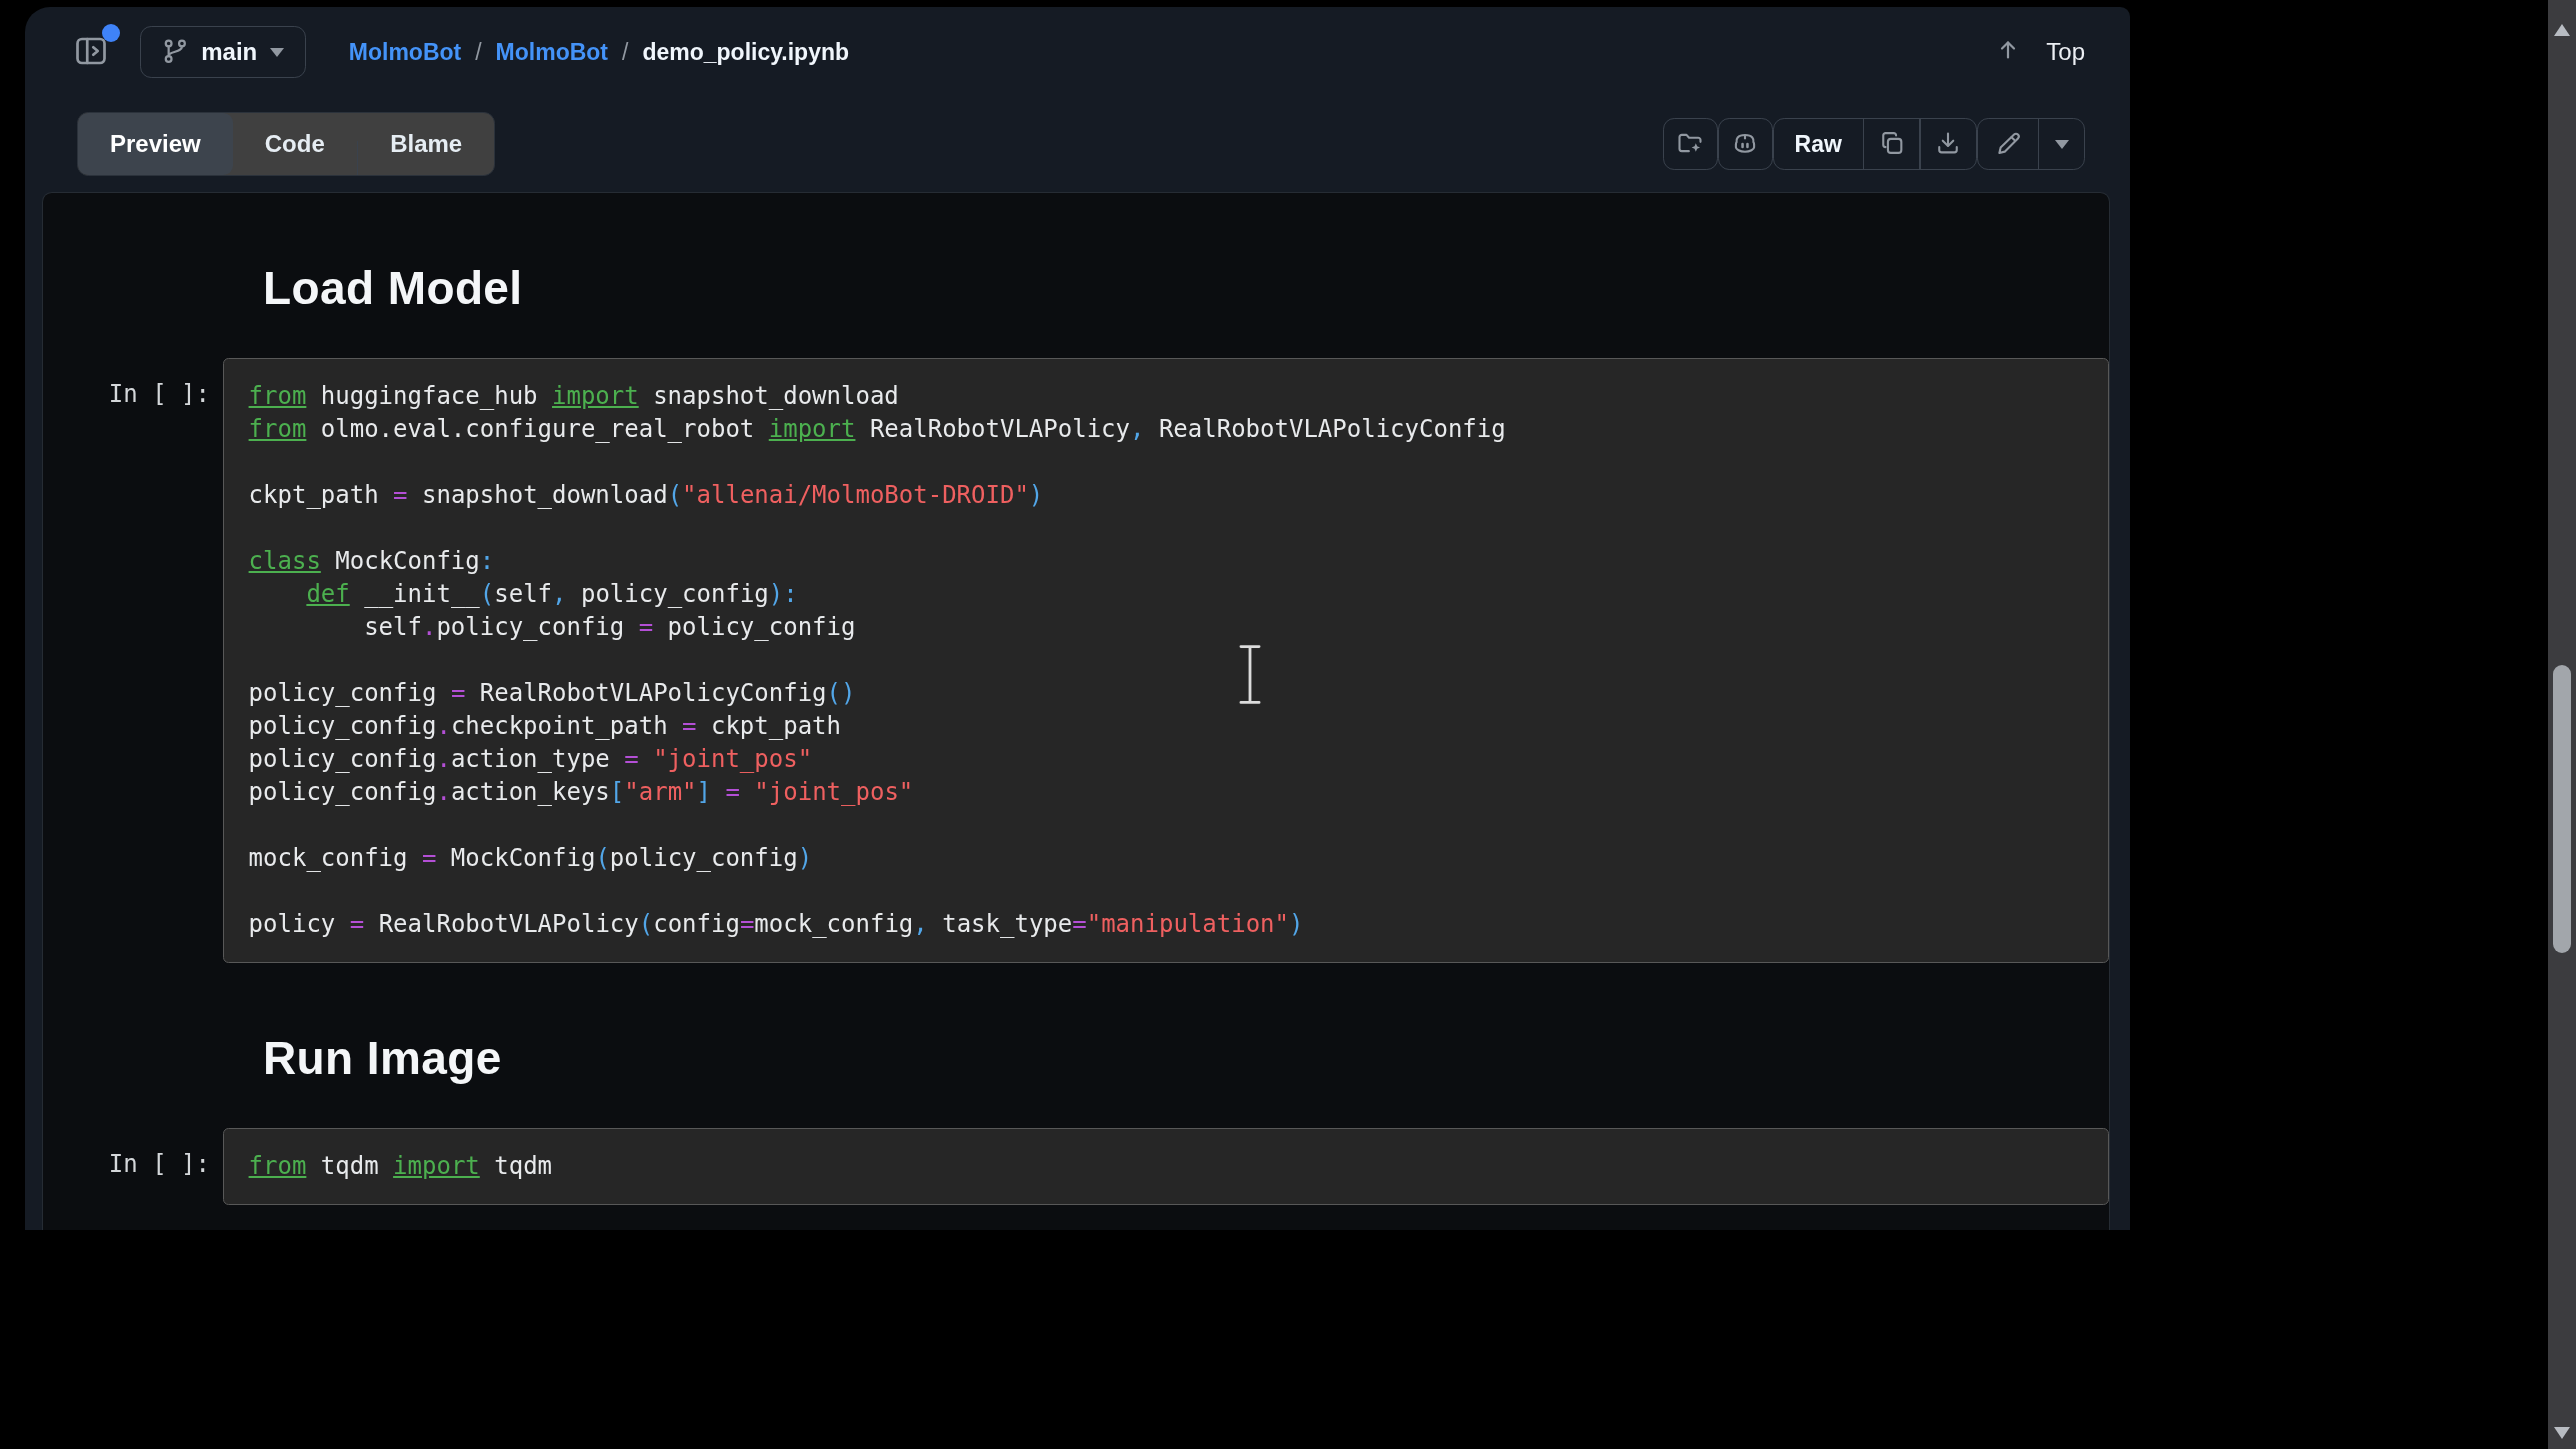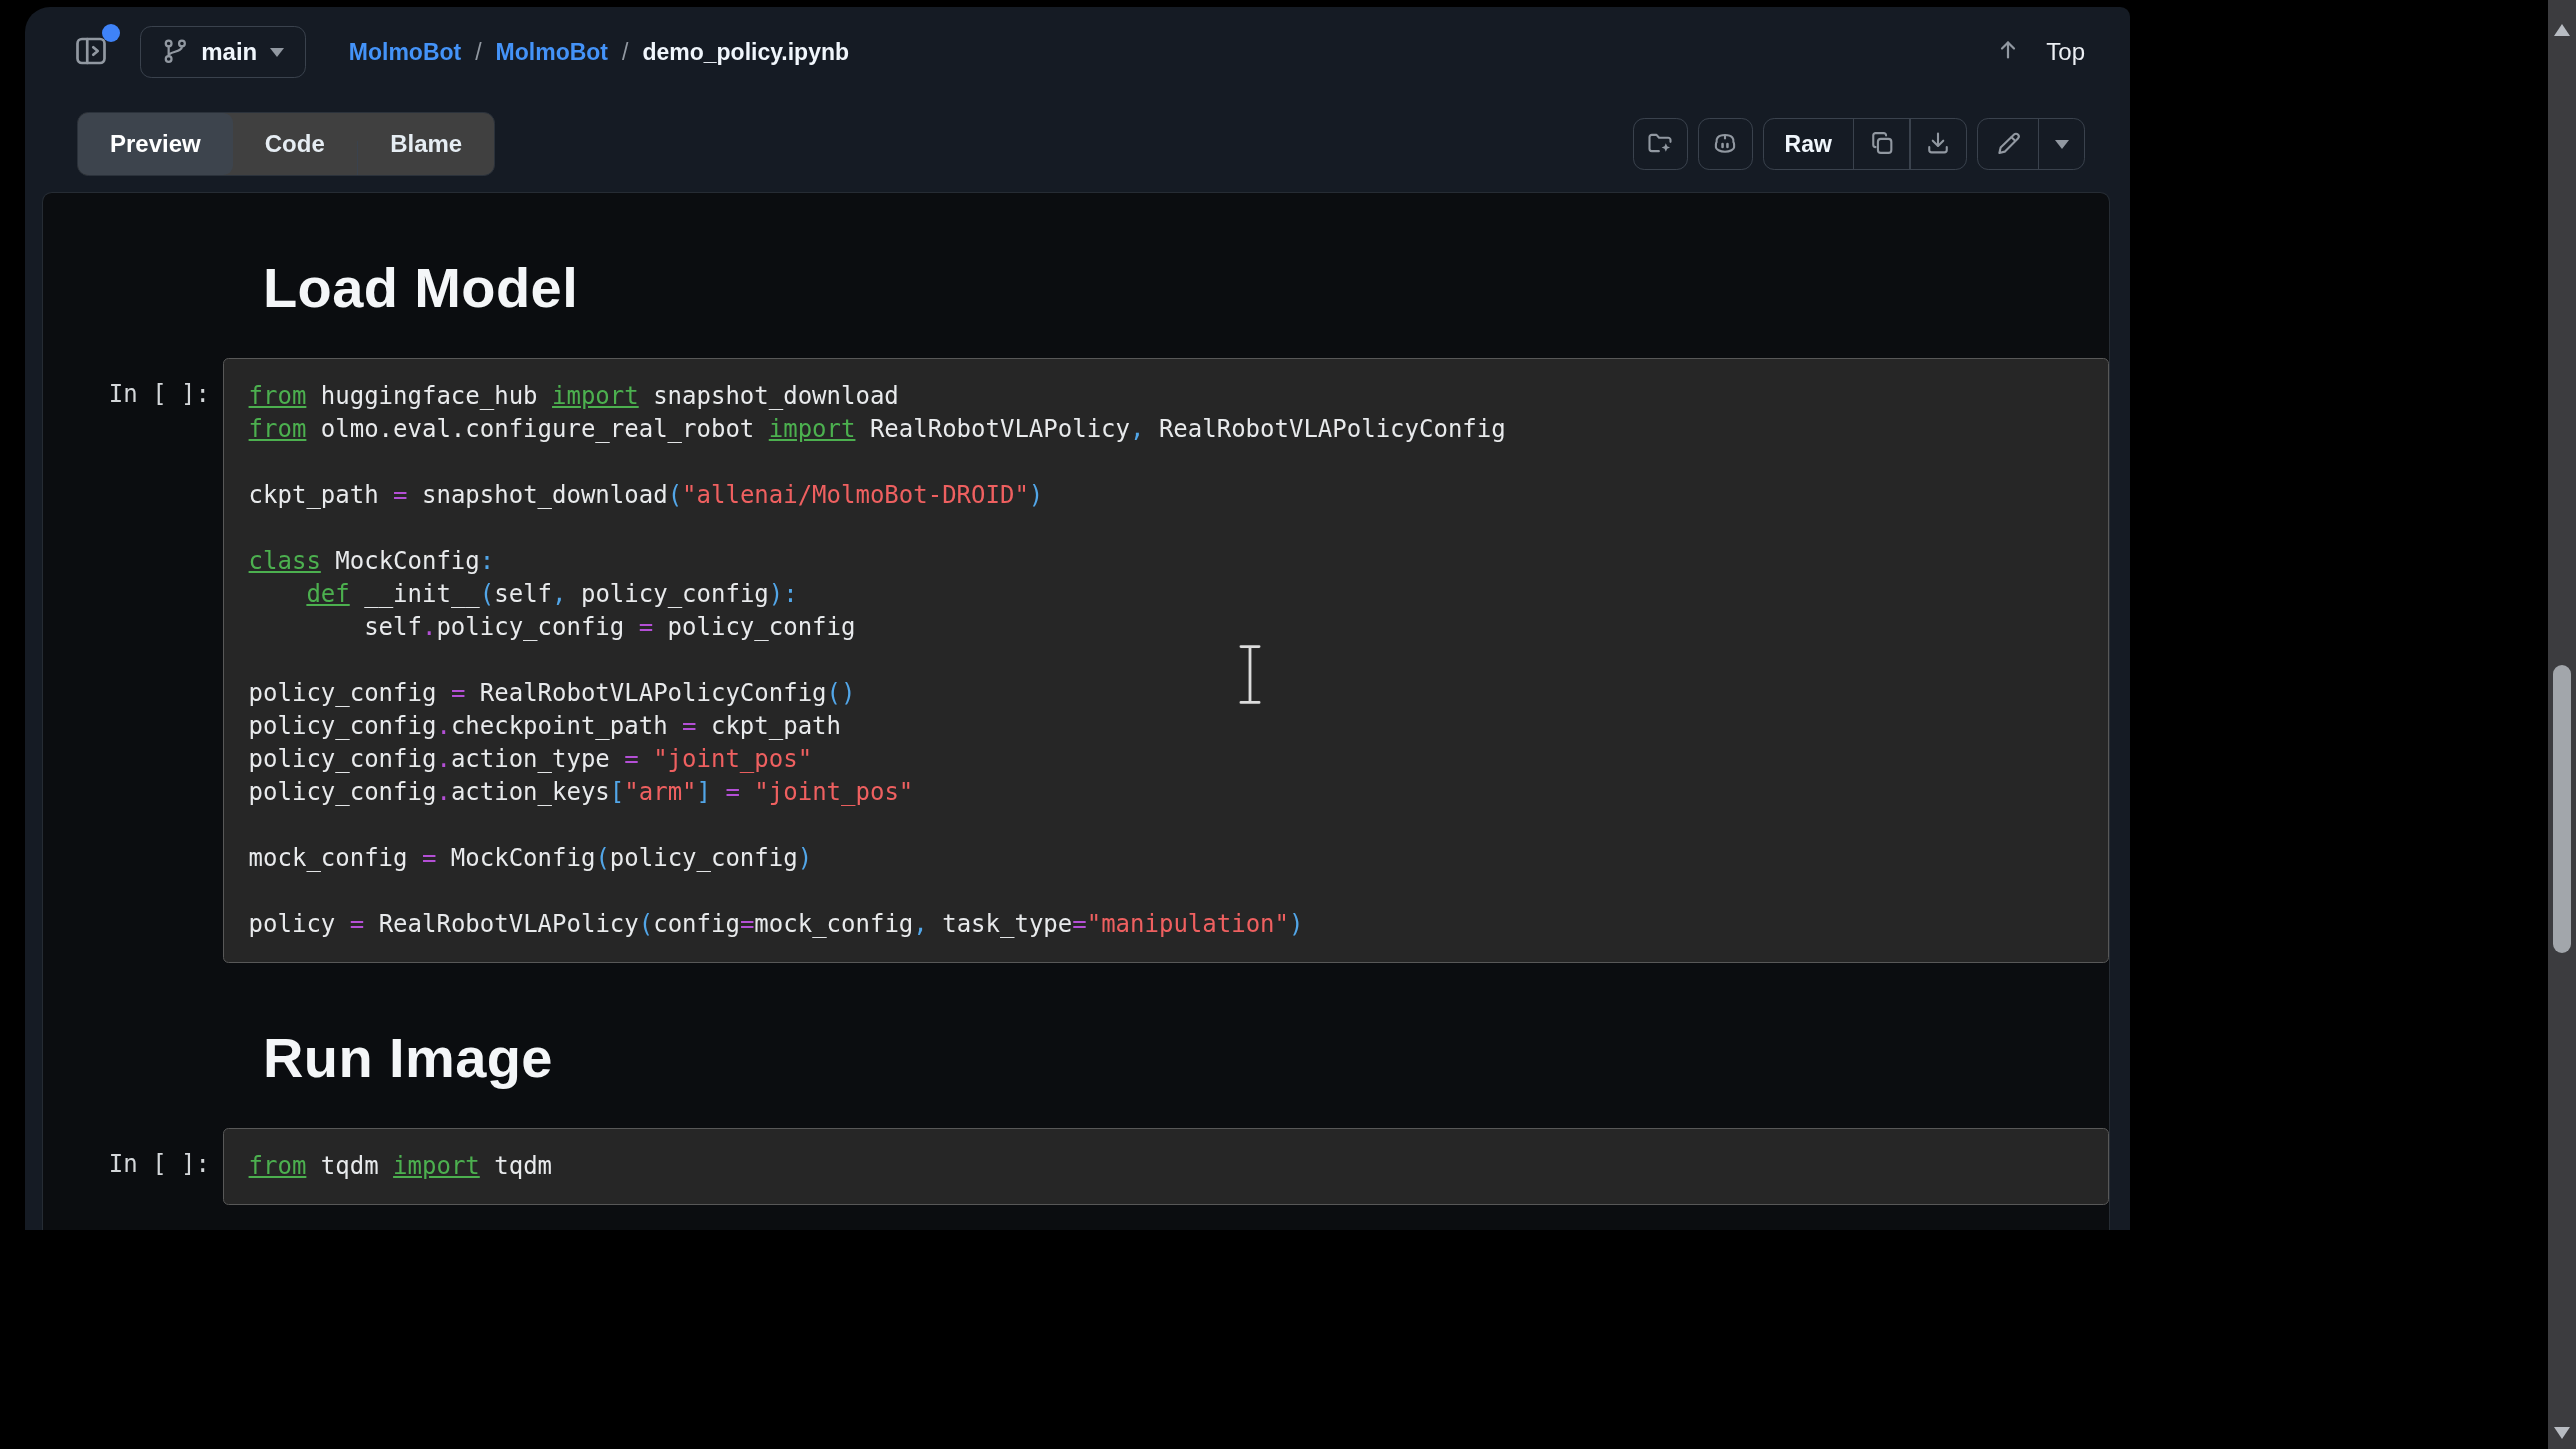--- a/index.html
+++ b/index.html
@@ -31,37 +31,37 @@
   .crumb-file{color:#f0f6fc;font-weight:600;}
   .top-link{margin-left:auto;display:flex;align-items:center;gap:26px;font-size:24px;color:#eceff4;cursor:pointer;}
   .top-link svg{width:24px;height:25px;color:#9198a1;}
 
   
   .toolbar{height:94px;display:flex;align-items:center;padding:0 45px 0 52px;}
   .seg-control{display:flex;align-items:flex-end;background:#404040;border:1.4px solid #2b323b;border-radius:11.2px;height:62px;overflow:hidden;}
   .seg{padding:0 32px;font-size:24px;font-weight:600;color:#e6edf3;height:100%;display:flex;align-items:center;cursor:pointer;}
   .seg.active{background:#3d444d;color:#ffffff;border-radius:9.8px;}
   .seg-divider{width:1.4px;height:34px;background:#3a424d;}
-  .tb-right{margin-left:auto;display:flex;align-items:center;gap:10px;justify-content:space-between;}
+  .tb-right{margin-left:auto;display:flex;align-items:center;gap:0;justify-content:space-between;}
   .icon-btn{width:53px;height:50px;border:1.4px solid #3a424d;border-radius:11.2px;display:flex;align-items:center;justify-content:center;color:#9198a1;background:transparent;cursor:pointer;}
   .icon-btn svg,.group-icon svg{width:28px;height:28px;}
   .btn-group{display:flex;align-items:stretch;border:1.4px solid #3a424d;border-radius:11.2px;overflow:hidden;height:50px;}
   .group-divider{width:1.4px;background:#3a424d;}
   .raw-btn{padding:0 21px;display:flex;align-items:center;font-size:23px;font-weight:600;color:#f0f6fc;cursor:pointer;}
   .group-icon{width:55px;display:flex;align-items:center;justify-content:center;color:#9198a1;cursor:pointer;}
   .group-caret{width:45px;display:flex;align-items:center;justify-content:center;cursor:pointer;}
 
   
   .content{
     position:absolute;left:17px;right:19.6px;top:185px;bottom:0;
     background:var(--content-bg,#0b0d10);
     border:1.4px solid #262c34;border-bottom:none;border-radius:9.8px 9.8px 0 0;
     overflow:hidden;
   }
-  .md-heading{margin:64px 0 0 220px;font-size:56px;line-height:62px;font-weight:700;color:#f4f6f8;letter-spacing:0.4px;}
+  .md-heading{margin:64px 0 0 220px;font-size:46px;line-height:62px;font-weight:700;color:#f4f6f8;letter-spacing:0.4px;}
   .cell-row{display:flex;margin-top:39px;}
   .prompt{width:209px;box-sizing:border-box;padding:22.4px 12.6px 0 0;text-align:right;
     font-family:"DejaVu Sans Mono",monospace;font-size:24px;color:#d4d7da;white-space:pre;}
   .cell{width:2219px;box-sizing:border-box;background:var(--code-cell-bg,#262626);border:1.4px solid #585858;border-radius:5.6px;}
   .code{padding:21px 25px;font-family:"DejaVu Sans Mono",monospace;font-size:24px;line-height:33px;color:var(--code-plain,#e8eaec);white-space:pre;}
   .code .line{height:33px;}
   .tk-kw{color:var(--code-keyword,#4cb04f);text-decoration:underline;}
   .tk-op{color:var(--code-operator,#b44fd6);}
   .tk-pu{color:var(--code-punct,#52a6e8);}
   .tk-str{color:var(--code-string,#ef6060);}

